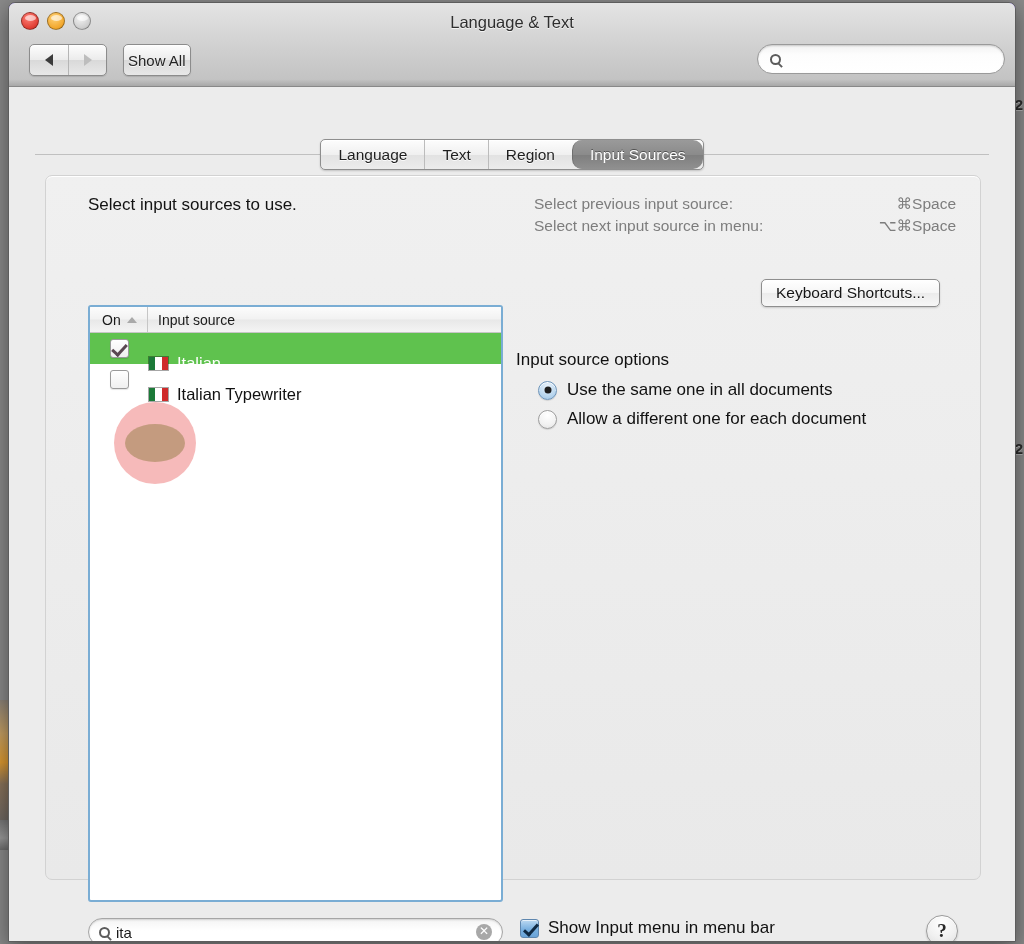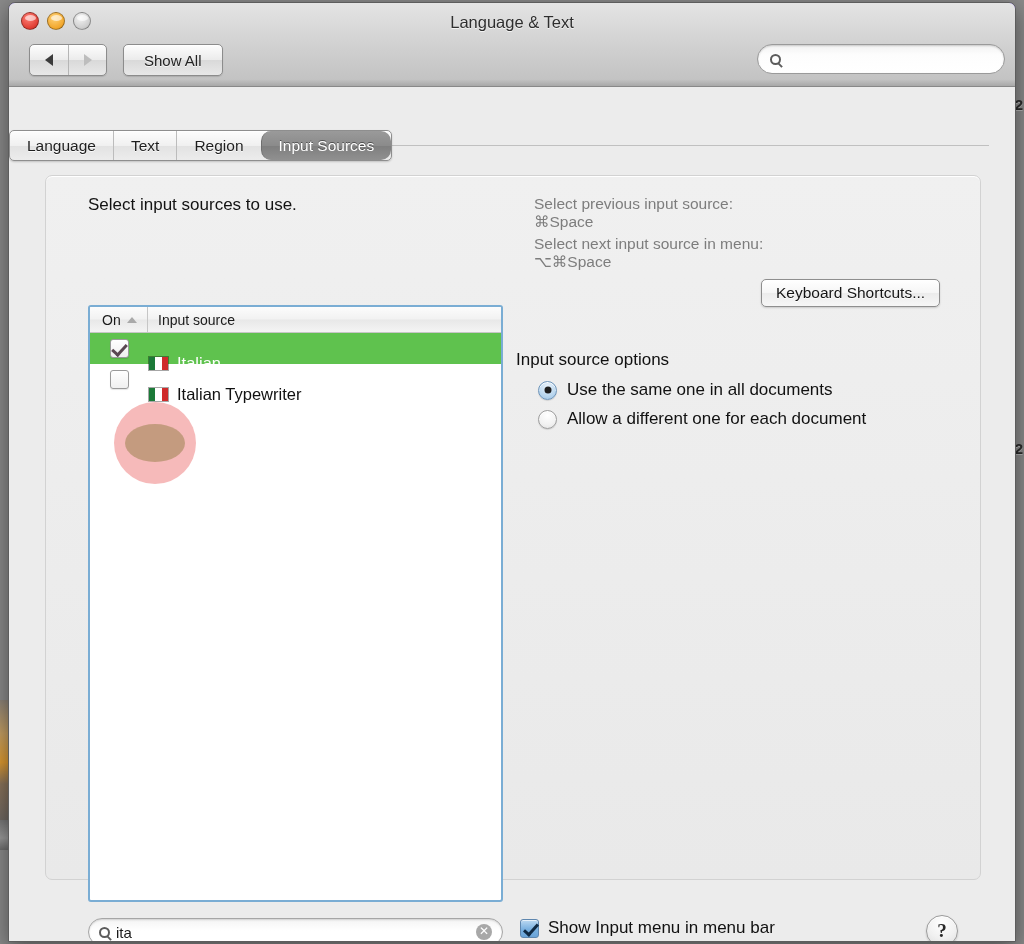--- a/index.html
+++ b/index.html
@@ -119,21 +119,21 @@
   }
   .nav-btn + .nav-btn { border-left: 1px solid #b5b5b5; }
   .tri { width: 0; height: 0; }
   .tri.left  { border-top: 6px solid transparent; border-bottom: 6px solid transparent; border-right: 8px solid #3b3b3b; }
   .tri.right { border-top: 6px solid transparent; border-bottom: 6px solid transparent; border-left: 8px solid #bdbdbd; }
 
   #show-all {
     position: absolute;
     left: 114px; top: 41px;
     height: 32px;
-    padding: 0 20px;
+    padding: 0 4px;
     font-size: 15px;
     color: #232323;
     border: 1px solid #8c8c8c;
     border-radius: 5px;
     background: linear-gradient(180deg,#fdfdfd 0%,#ebebeb 50%,#d9d9d9 51%,#e8e8e8 100%);
     box-shadow: 0 1px 1px rgba(0,0,0,.12), inset 0 1px 0 #fff;
     text-shadow: 0 1px 0 rgba(255,255,255,.8);
     font-family: "Liberation Sans", sans-serif;
     cursor: default;
   }
@@ -179,22 +179,23 @@
   
   #body {
     position: relative;
     height: 855px;
     background: #ececec;
   }
 
   
   #tabbar {
     position: absolute;
-    left: 0; right: 0; top: 43px;
-    display: flex;
+    left: 0; right: 0; top: 52px;
+    display: flex;
+    justify-content: center;
   }
   #tabbar::before {
     content: "";
     position: absolute;
     left: 26px; right: 26px; top: 15px;
     height: 1px;
     background: #c0c0c0;
   }
   #tabs {
     position: relative;
@@ -435,21 +436,20 @@
     color: #111;
     margin-bottom: 10px;
   }
   .shortcut-line {
     display: flex;
     justify-content: space-between;
     font-size: 15.5px;
     color: #7d7d7d;
     margin-left: 18px;
     margin-bottom: 4px;
-    flex-direction: column;
   }
   .shortcut-key { color: #7d7d7d; }
   #keyboard-shortcuts-btn {
     position: absolute;
     left: 245px; top: 84px;
     height: 28px;
     padding: 0 14px;
     font-size: 15.5px;
     color: #151515;
     font-family: "Liberation Sans", sans-serif;

